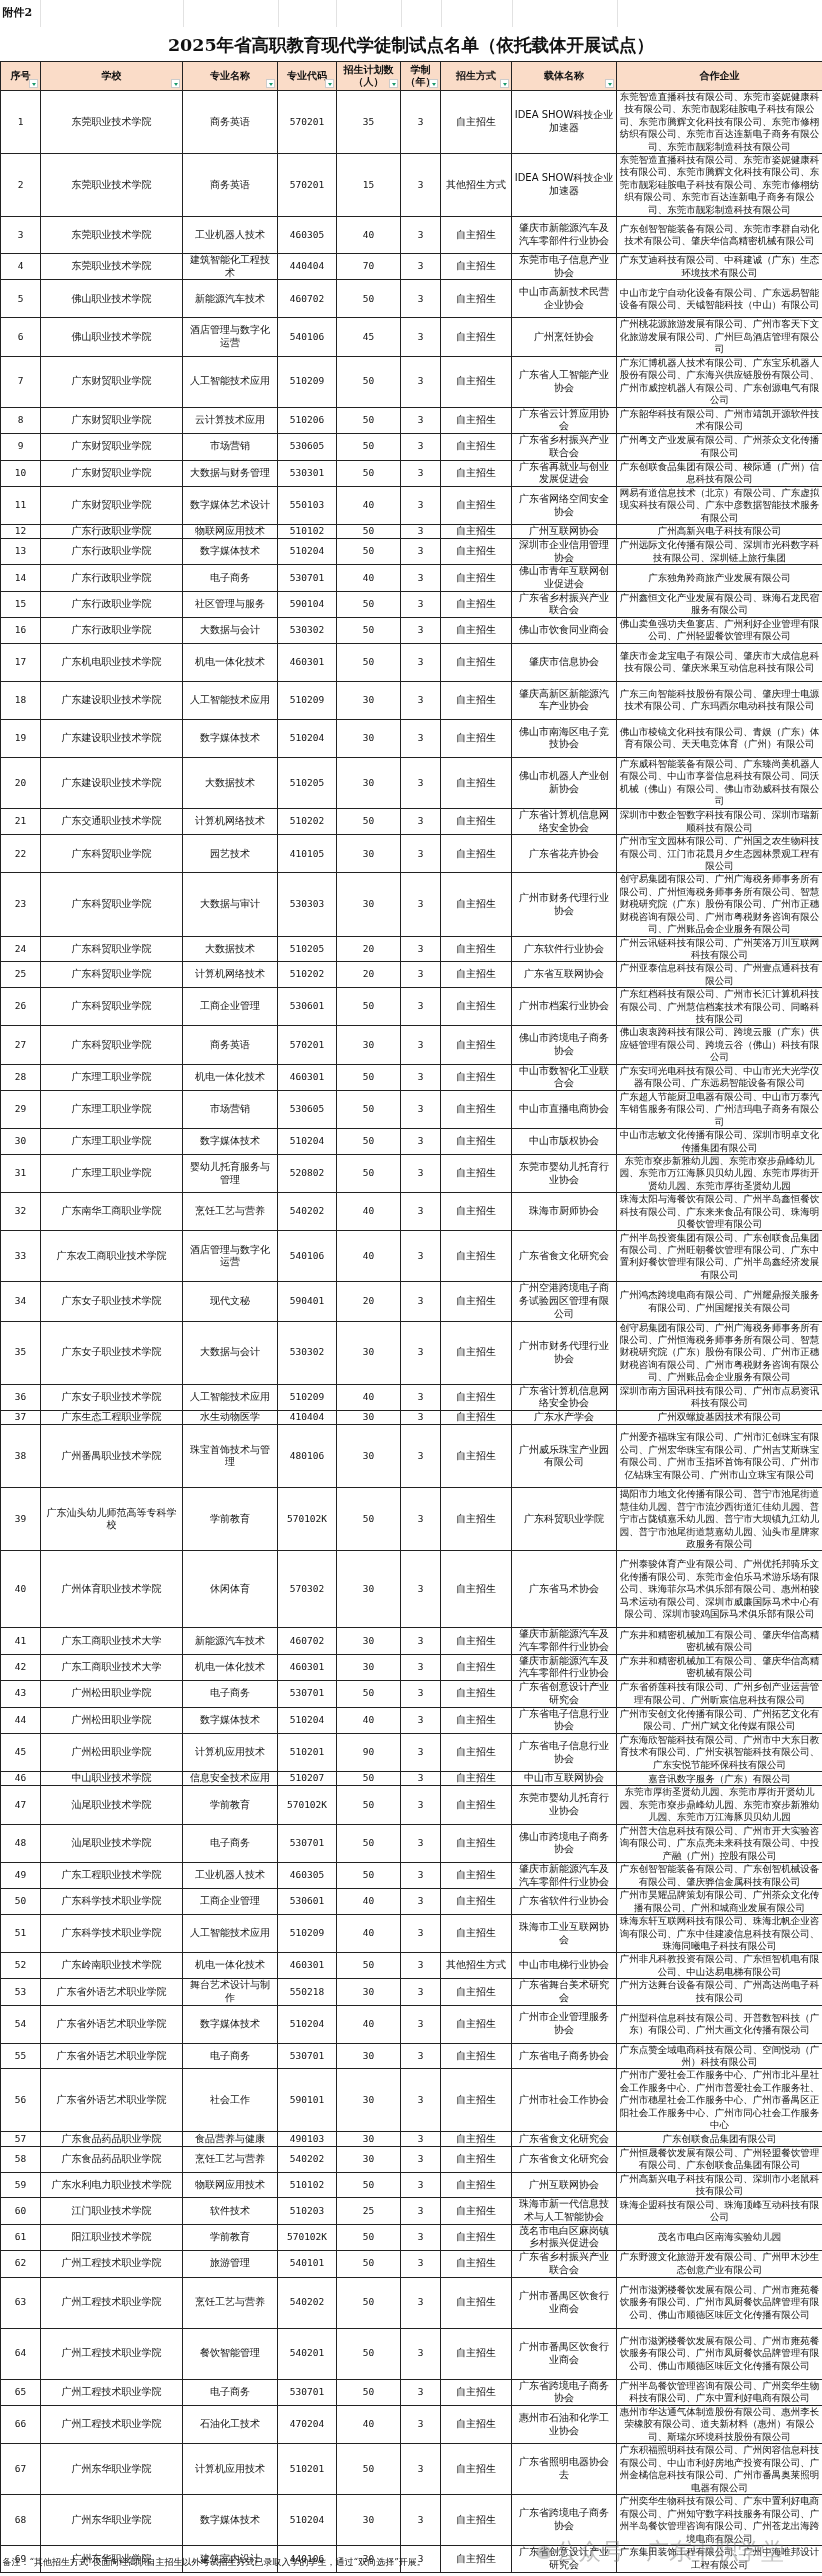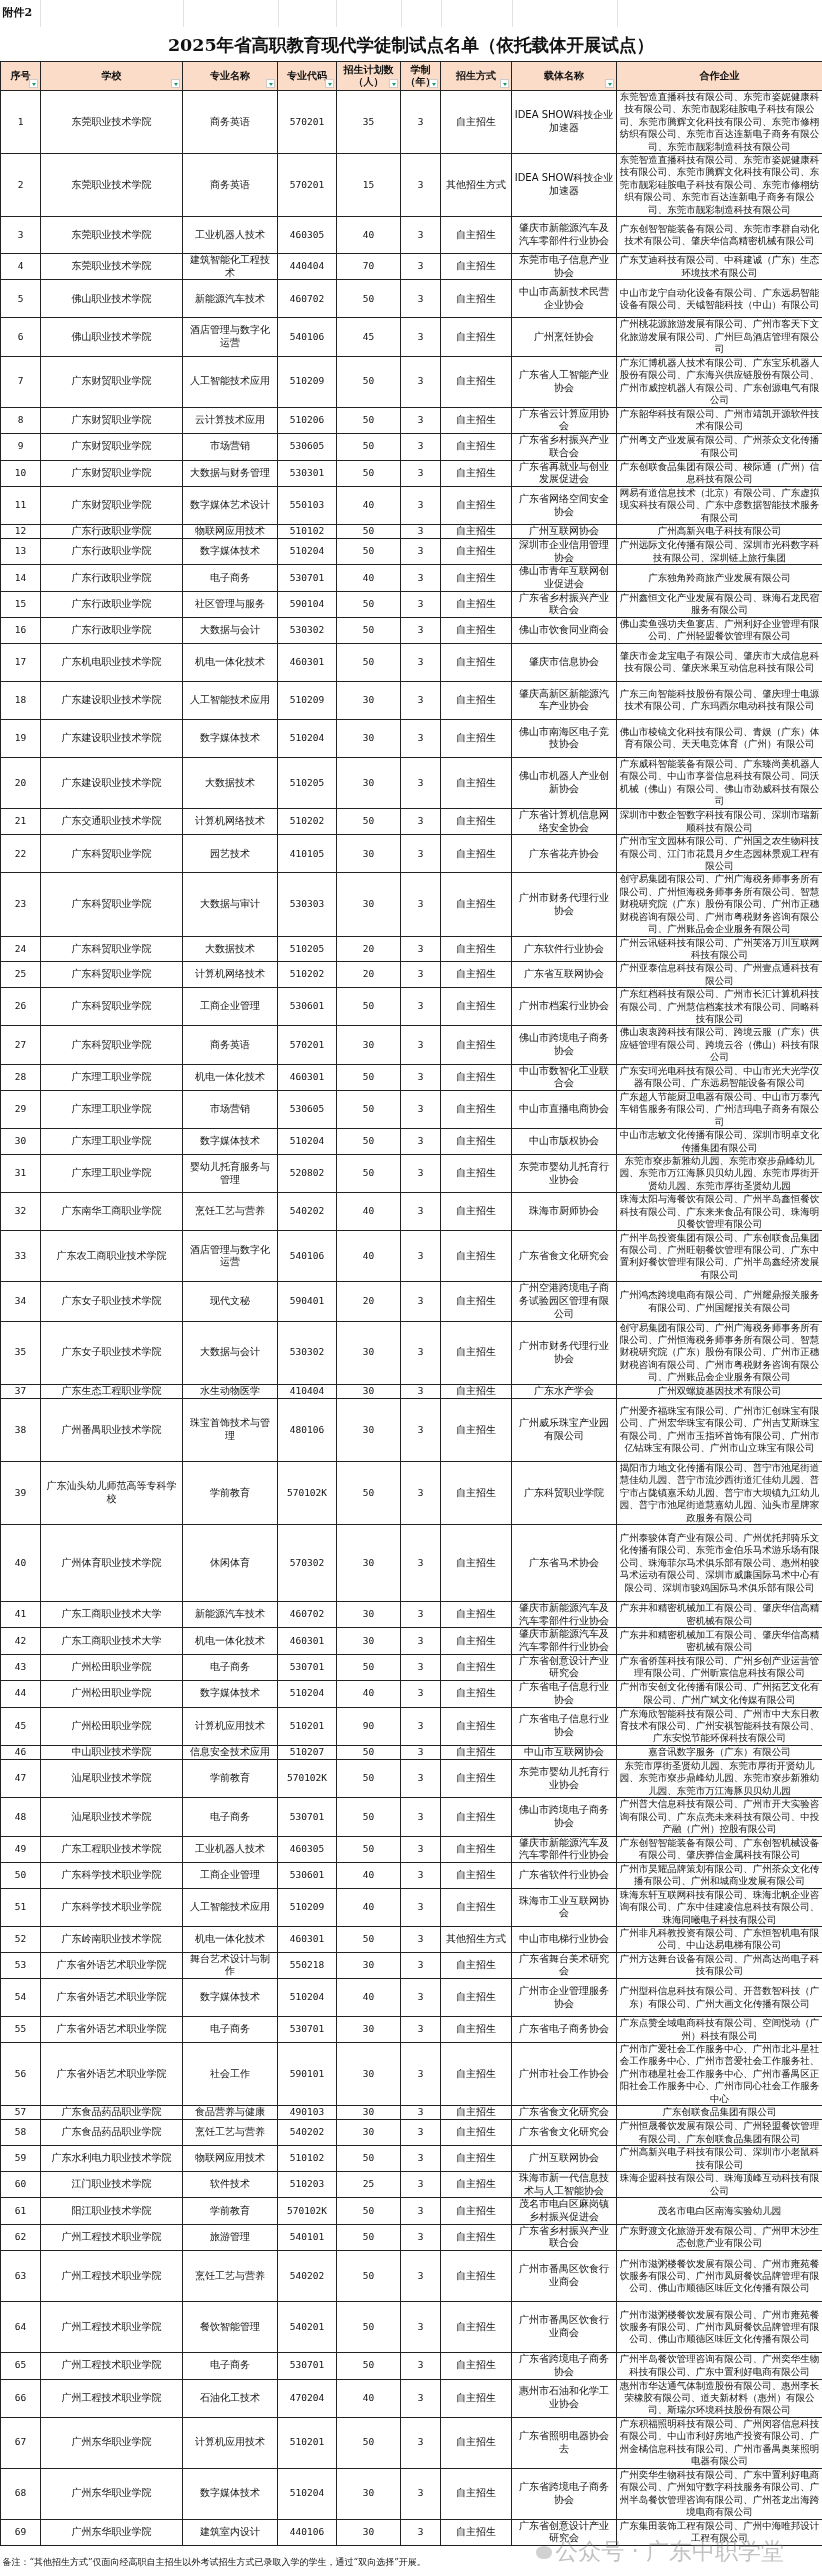--- a/index.html
+++ b/index.html
@@ -443,20 +443,31 @@
           <td class="c-num">35</td>
           <td class="c-school">广东女子职业技术学院</td>
           <td class="c-major">大数据与会计</td>
           <td class="c-code">530302</td>
           <td class="c-plan">30</td>
           <td class="c-years">3</td>
           <td class="c-method">自主招生</td>
           <td class="c-carrier">广州市财务代理行业协会</td>
           <td class="c-ent">创守易集团有限公司、广州广海税务师事务所有限公司、广州恒海税务师事务所有限公司、智慧财税研究院（广东）股份有限公司、广州市正穗财税咨询有限公司、广州市粤税财务咨询有限公司、广州账品会企业服务有限公司</td>
         </tr>
+        <tr style="height: 25.4px;">
+          <td class="c-num">36</td>
+          <td class="c-school">广东女子职业技术学院</td>
+          <td class="c-major">人工智能技术应用</td>
+          <td class="c-code">510209</td>
+          <td class="c-plan">40</td>
+          <td class="c-years">3</td>
+          <td class="c-method">自主招生</td>
+          <td class="c-carrier">广东省计算机信息网络安全协会</td>
+          <td class="c-ent">深圳市南方国讯科技有限公司、广州市点易资讯科技有限公司</td>
+        </tr>
         <tr style="height: 14.3px;">
           <td class="c-num">37</td>
           <td class="c-school">广东生态工程职业学院</td>
           <td class="c-major">水生动物医学</td>
           <td class="c-code">410404</td>
           <td class="c-plan">30</td>
           <td class="c-years">3</td>
           <td class="c-method">自主招生</td>
           <td class="c-carrier">广东水产学会</td>
           <td class="c-ent">广州双螺旋基因技术有限公司</td>

